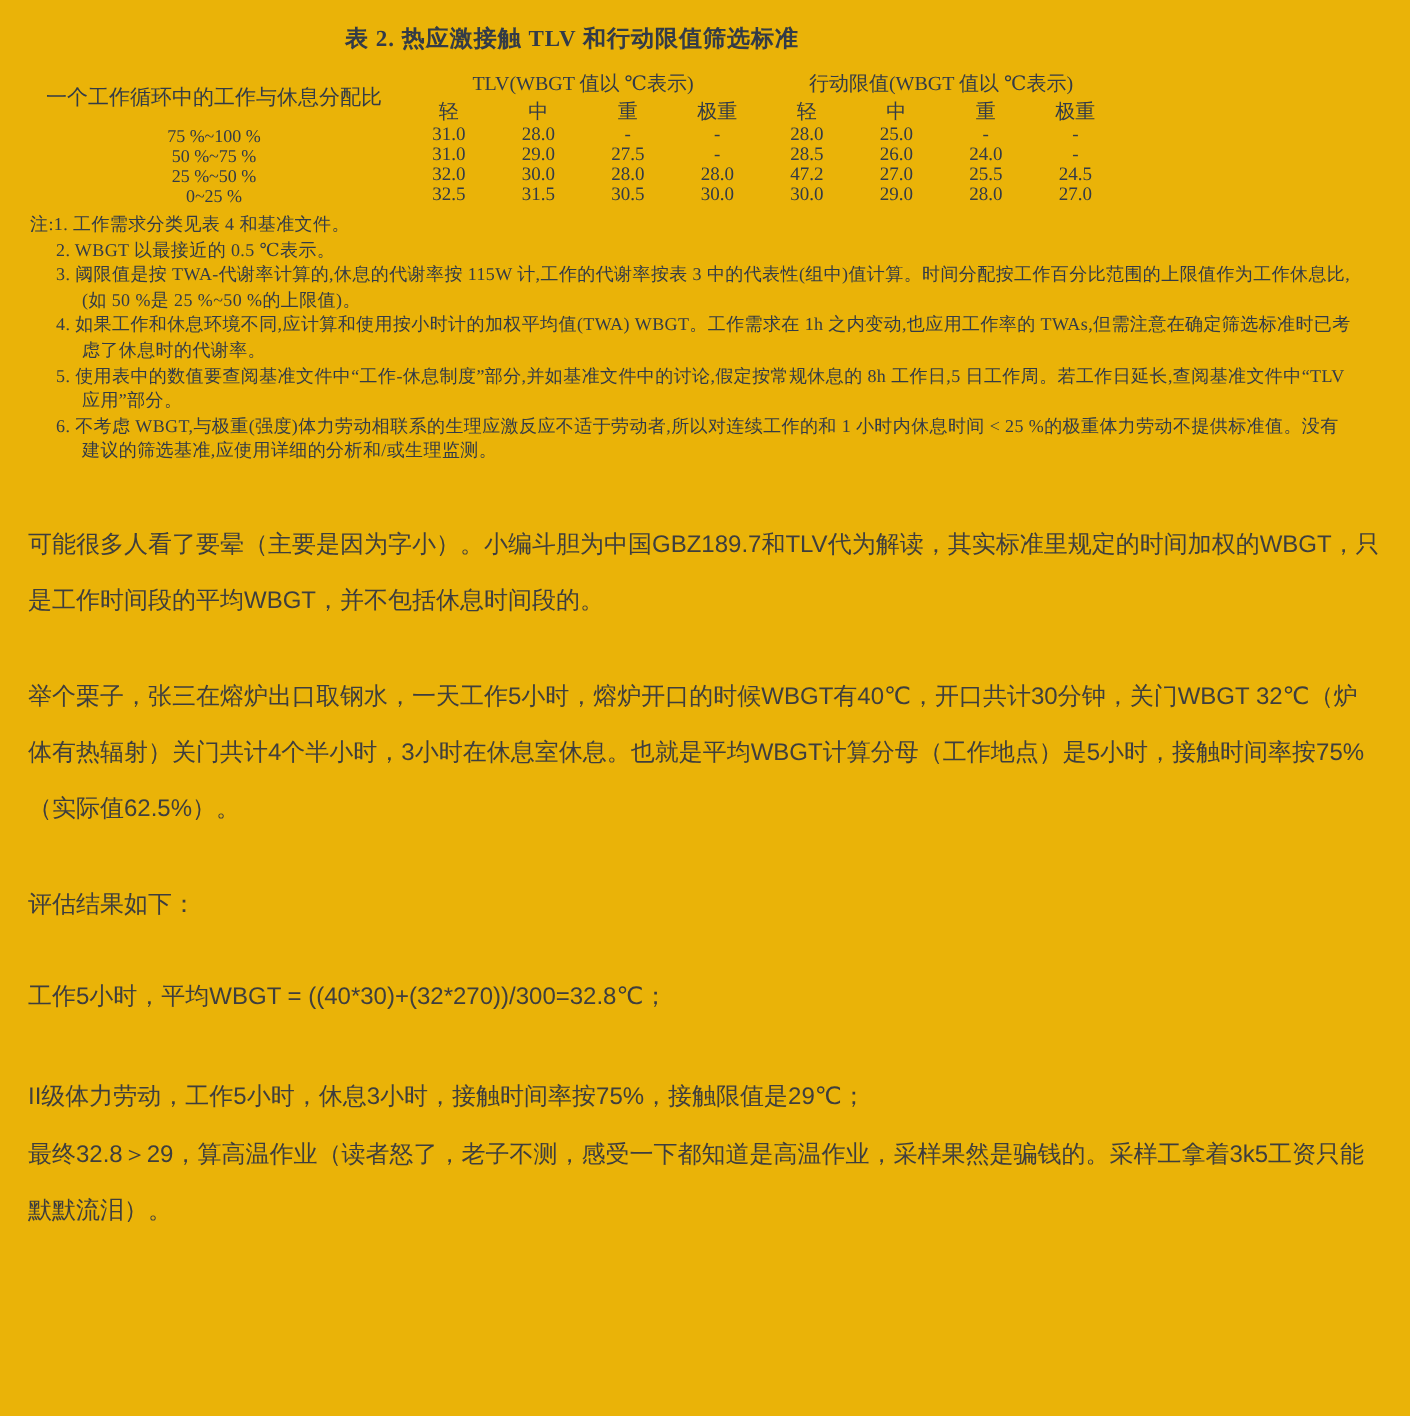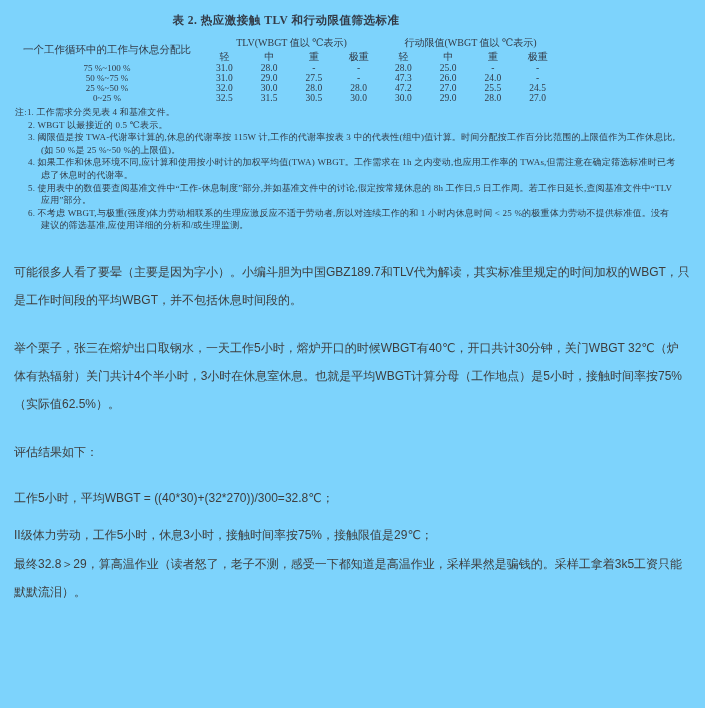--- a/index.html
+++ b/index.html
@@ -2,21 +2,21 @@
 <html><head>
 <meta charset="utf-8">
 <style>
   html, body { margin: 0; padding: 0; }
   body {
     width: 705px; height: 708px;
     background: #ffffff;
     overflow: hidden;
     font-family: "Liberation Sans", "DejaVu Sans", sans-serif;
   }
-  .page { width: 705px; height: 708px; background: #7dd3fc; }
+  .page { width: 705px; height: 708px; background: #eab308; }
 
   
   .scan {
     font-family: "Liberation Serif", "DejaVu Serif", serif;
     color: #333b47;
     padding-top: 12px;
   }
   .scan-title {
     width: 572px;
     text-align: center;
@@ -71,21 +71,21 @@
 
   
   .article {
     margin: 26px 15px 0 14px;
     color: #3e3e3e;
     font-size: 12px;
     line-height: 28px;
   }
   .article p { margin: 0 0 20px 0; }
   .article p.mb-md { margin-bottom: 18px; }
-  .article p.mb-xs { margin-bottom: 9px; }
+  .article p.mb-xs { margin-bottom: 22px; }
   .article p.mb-0  { margin-bottom: 1px; }
   .article p:last-child { margin-bottom: 0; }
 </style>
 </head>
 <body>
 
 <div class="page">
 
   <section class="scan">
     <div class="scan-title">表 2. 热应激接触 TLV 和行动限值筛选标准</div>
@@ -130,21 +130,21 @@
           <td class="val">25.0</td>
           <td class="val">-</td>
           <td class="val">-</td>
         </tr>
         <tr>
           <td class="lbl">50 %~75 %</td>
           <td class="val">31.0</td>
           <td class="val">29.0</td>
           <td class="val">27.5</td>
           <td class="val">-</td>
-          <td class="val">47.3</td>
+          <td class="val">28.5</td>
           <td class="val">26.0</td>
           <td class="val">24.0</td>
           <td class="val">-</td>
         </tr>
         <tr>
           <td class="lbl">25 %~50 %</td>
           <td class="val">32.0</td>
           <td class="val">30.0</td>
           <td class="val">28.0</td>
           <td class="val">28.0</td>

